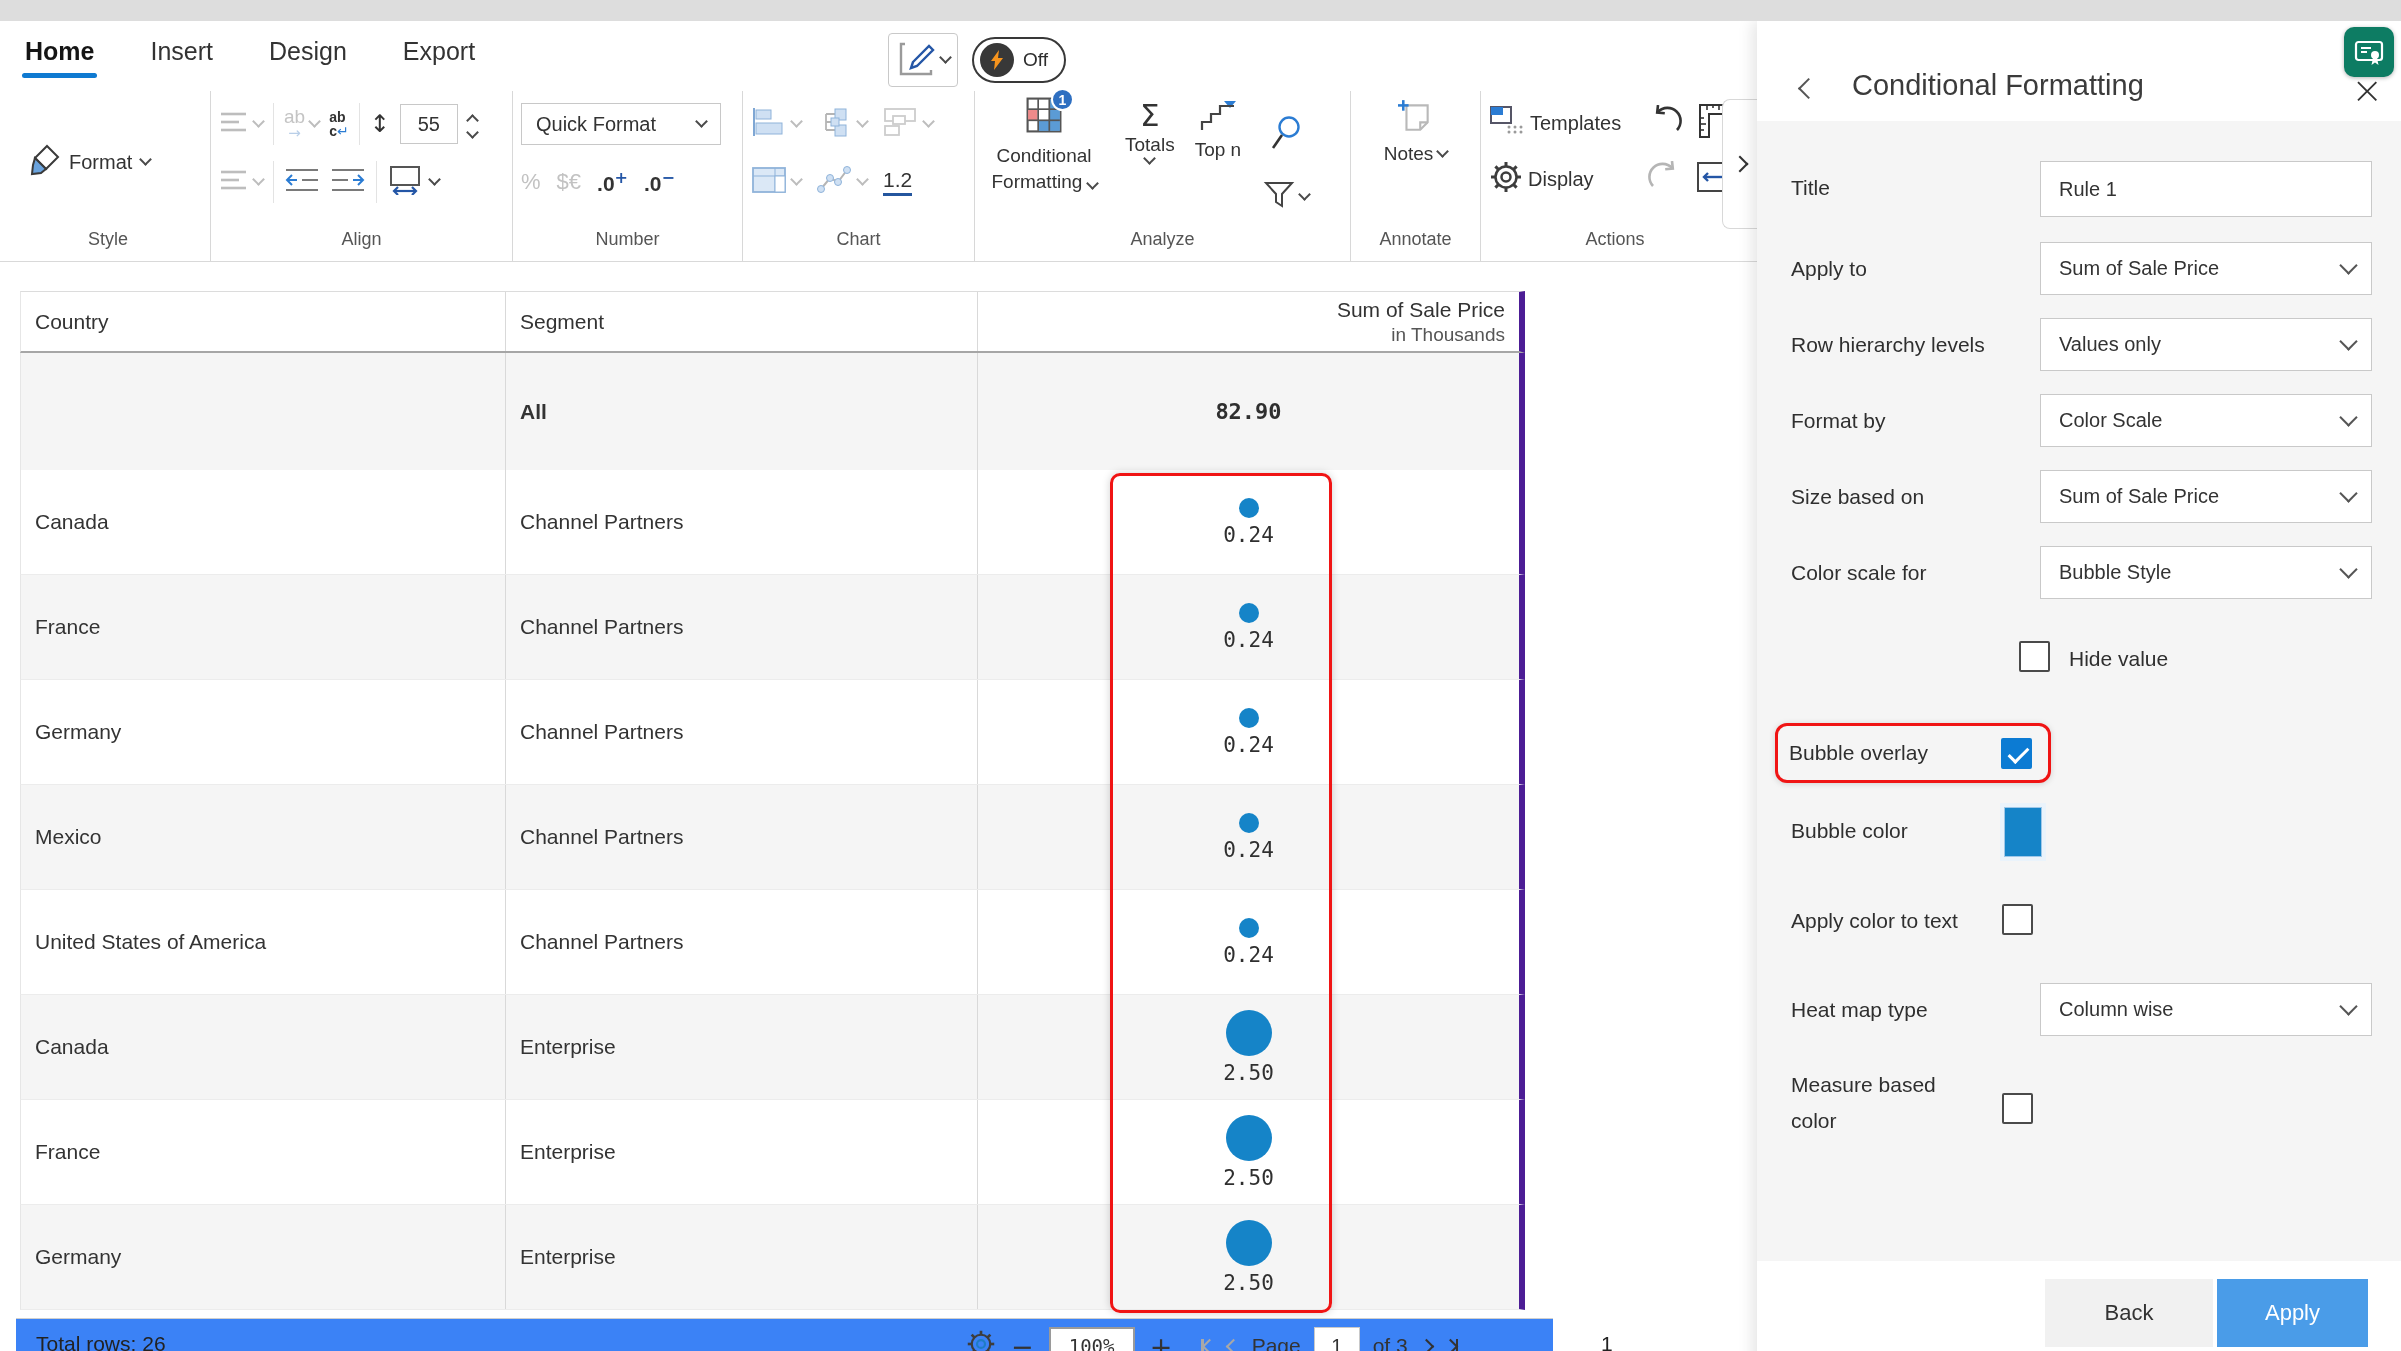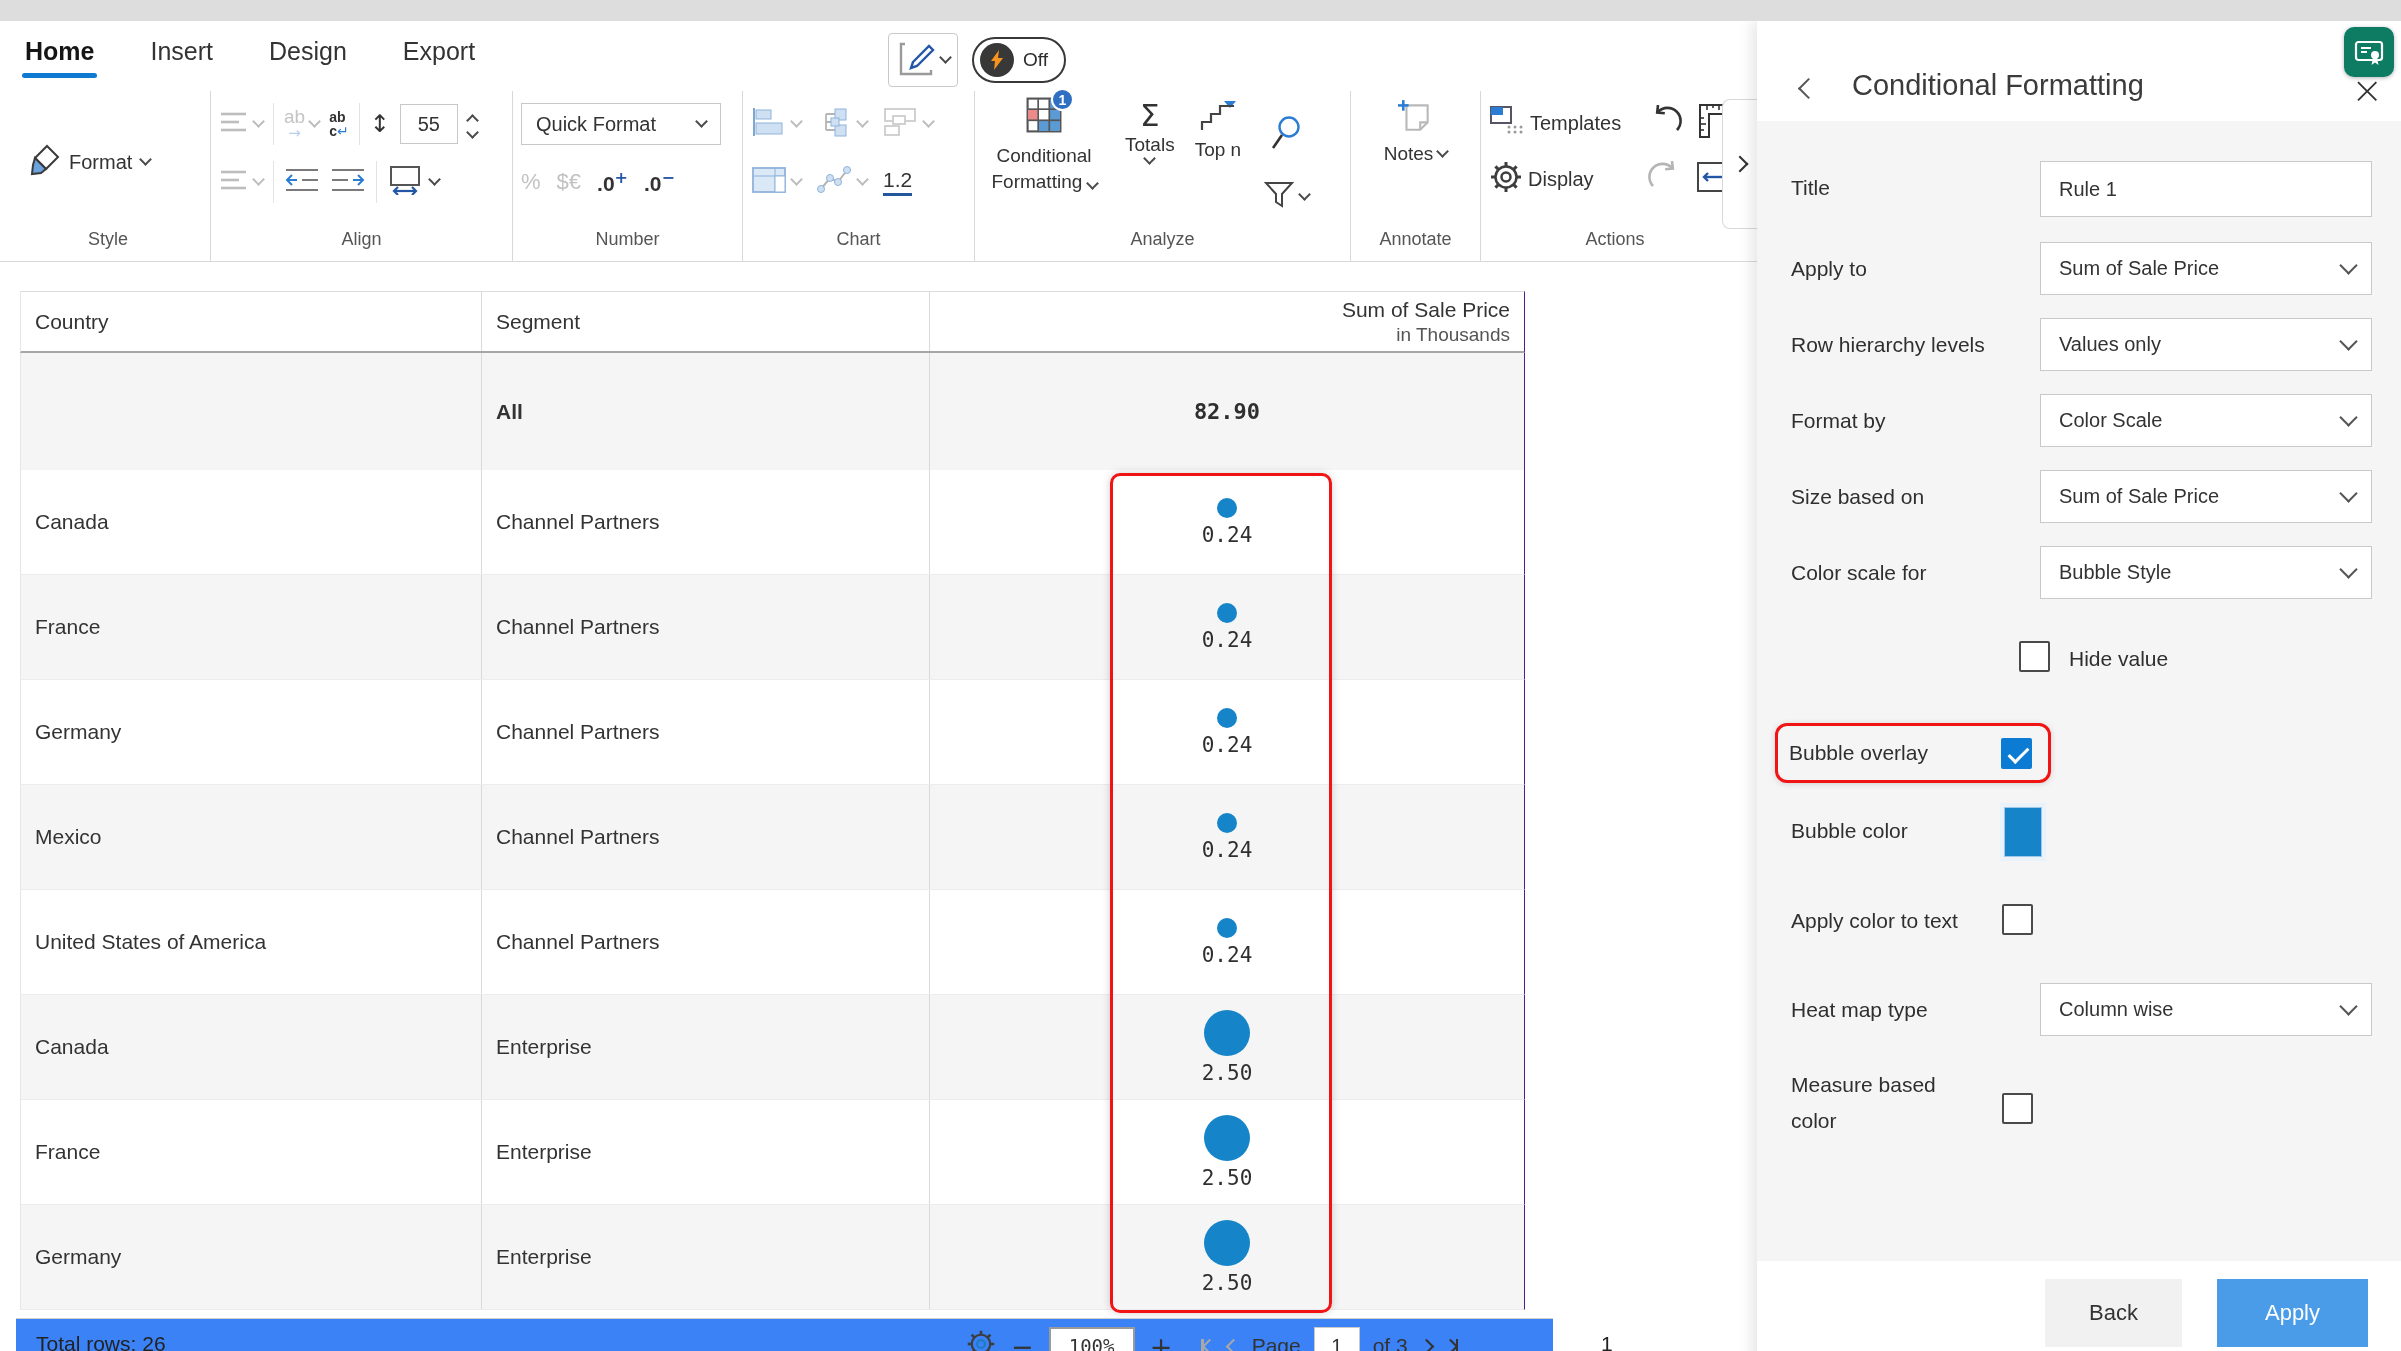--- a/index.html
+++ b/index.html
@@ -73,21 +73,21 @@
 
   .arow { display:flex; align-items:center; gap:14px; height:56px; }
   .act-label { font-size:20px; color:#333; width:104px; }
   .expand { position:absolute; left:1722px; top:78px; width:35px; height:130px; background:#fff;
             border:1px solid #d8d8d8; border-right:none; border-radius:8px 0 0 8px;
             display:flex; align-items:center; justify-content:center; cursor:pointer; }
   .chev-right { width:12px; height:12px; border-right:2.4px solid #333; border-bottom:2.4px solid #333; transform:rotate(-45deg); }
 
   
   .ptable { position:absolute; left:20px; top:270px; width:1505px; font-size:21px; color:#333; }
-  .prow { display:grid; grid-template-columns:460px 448px auto; border-left:1px solid #e6e6e6; border-right:1px solid #4c1d95; }
+  .prow { display:grid; grid-template-columns:460px 448px auto; border-left:1px solid #e6e6e6; border-right:6px solid #4c1d95;gap:24px; }
   .pcell { padding:0 14px; display:flex; align-items:center; }
   .pcell + .pcell { border-left:1px solid #d9d9d9; }
   .phead { height:62px; border-top:1px solid #dcdcdc; border-bottom:2px solid #a6a6a6; }
   .phead .vh { flex-direction:column; align-items:flex-end; justify-content:center; gap:2px; }
   .vh-sub { font-size:19px; color:#555; }
   .prow-total { height:117px; }
   .drow { height:105px; border-bottom:1px solid #ececec; }
   .ptable > .prow:nth-child(even) { background:#f5f5f5; }
   .seg-total { font-weight:bold; }
   .c-value { flex-direction:column; justify-content:center; gap:5px;
@@ -137,21 +137,21 @@
   .cb.cls-true::after { content:""; position:absolute; left:10px; top:3px; width:8px; height:17px;
                         border-right:3px solid #fff; border-bottom:3px solid #fff; transform:rotate(45deg); }
   .abs { position:absolute; }
   .red-hl { position:absolute; left:18px; top:702px; width:276px; height:60px; border:3px solid #f01414;
             border-radius:12px; display:flex; align-items:center; justify-content:space-between; padding:0 16px 0 11px;
             box-shadow:0 1px 6px rgba(0,0,0,.15); background:#f5f5f5;}
   .red-hl .f-lab2 { font-size:21px; color:#2f2f2f; }
   .swatch { position:absolute; left:247px; top:786px; width:38px; height:50px; border:1px solid #9ec7e8;
             box-shadow:0 0 0 4px #eaf3fb; cursor:pointer; }
   .p-footer { position:absolute; left:0; right:0; top:1240px; bottom:0; background:#fff; }
-  .btn-back { position:absolute; left:288px; top:18px; width:137px; height:68px; background:#f1f1f1; border:none;
+  .btn-back { position:absolute; left:288px; top:18px; width:168px; height:68px; background:#f1f1f1; border:none;
               font-size:22px; color:#333; display:flex; align-items:center; justify-content:center; cursor:pointer; }
   .btn-apply { position:absolute; left:460px; top:18px; width:151px; height:68px; background:#4a9ce8; border:none;
                font-size:22px; color:#fff; display:flex; align-items:center; justify-content:center; cursor:pointer; }
   .ext-icon { position:absolute; left:2344px; top:6px; width:50px; height:50px; border-radius:10px; background:#0d7c63;
               display:flex; align-items:center; justify-content:center; box-shadow:0 1px 4px rgba(0,0,0,.3); cursor:pointer; z-index:5;}
 </style>
 </head>
 <body>
 
 <div class="app">

